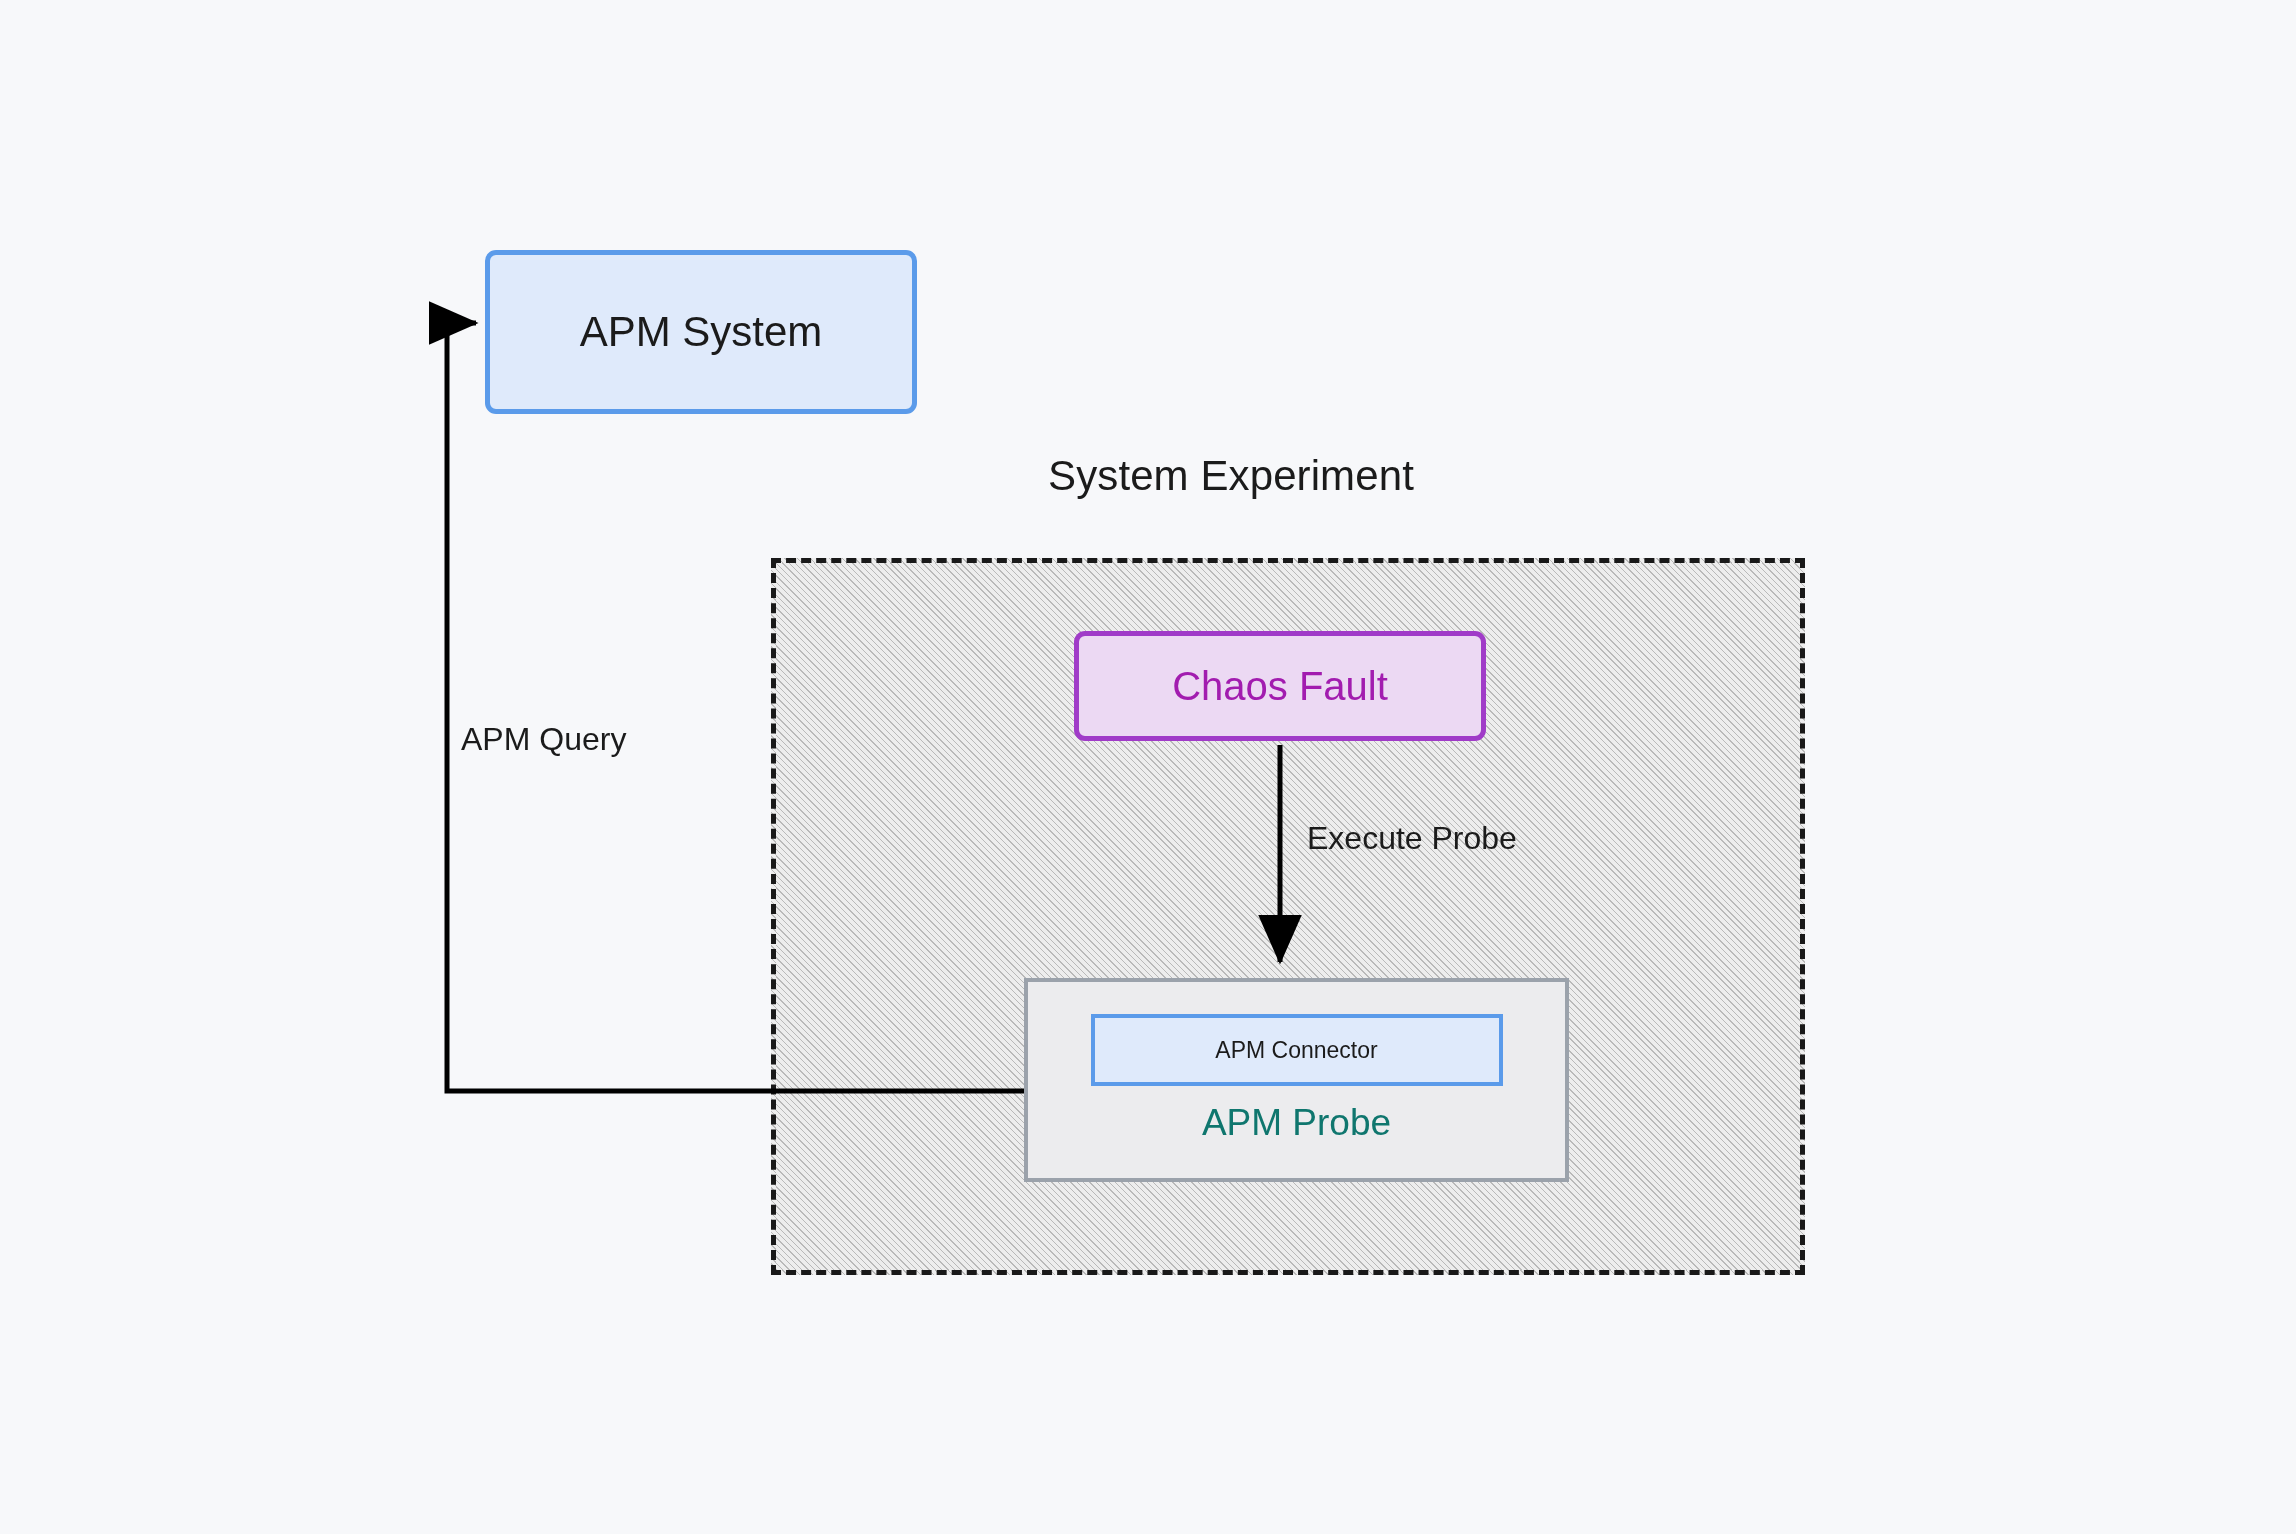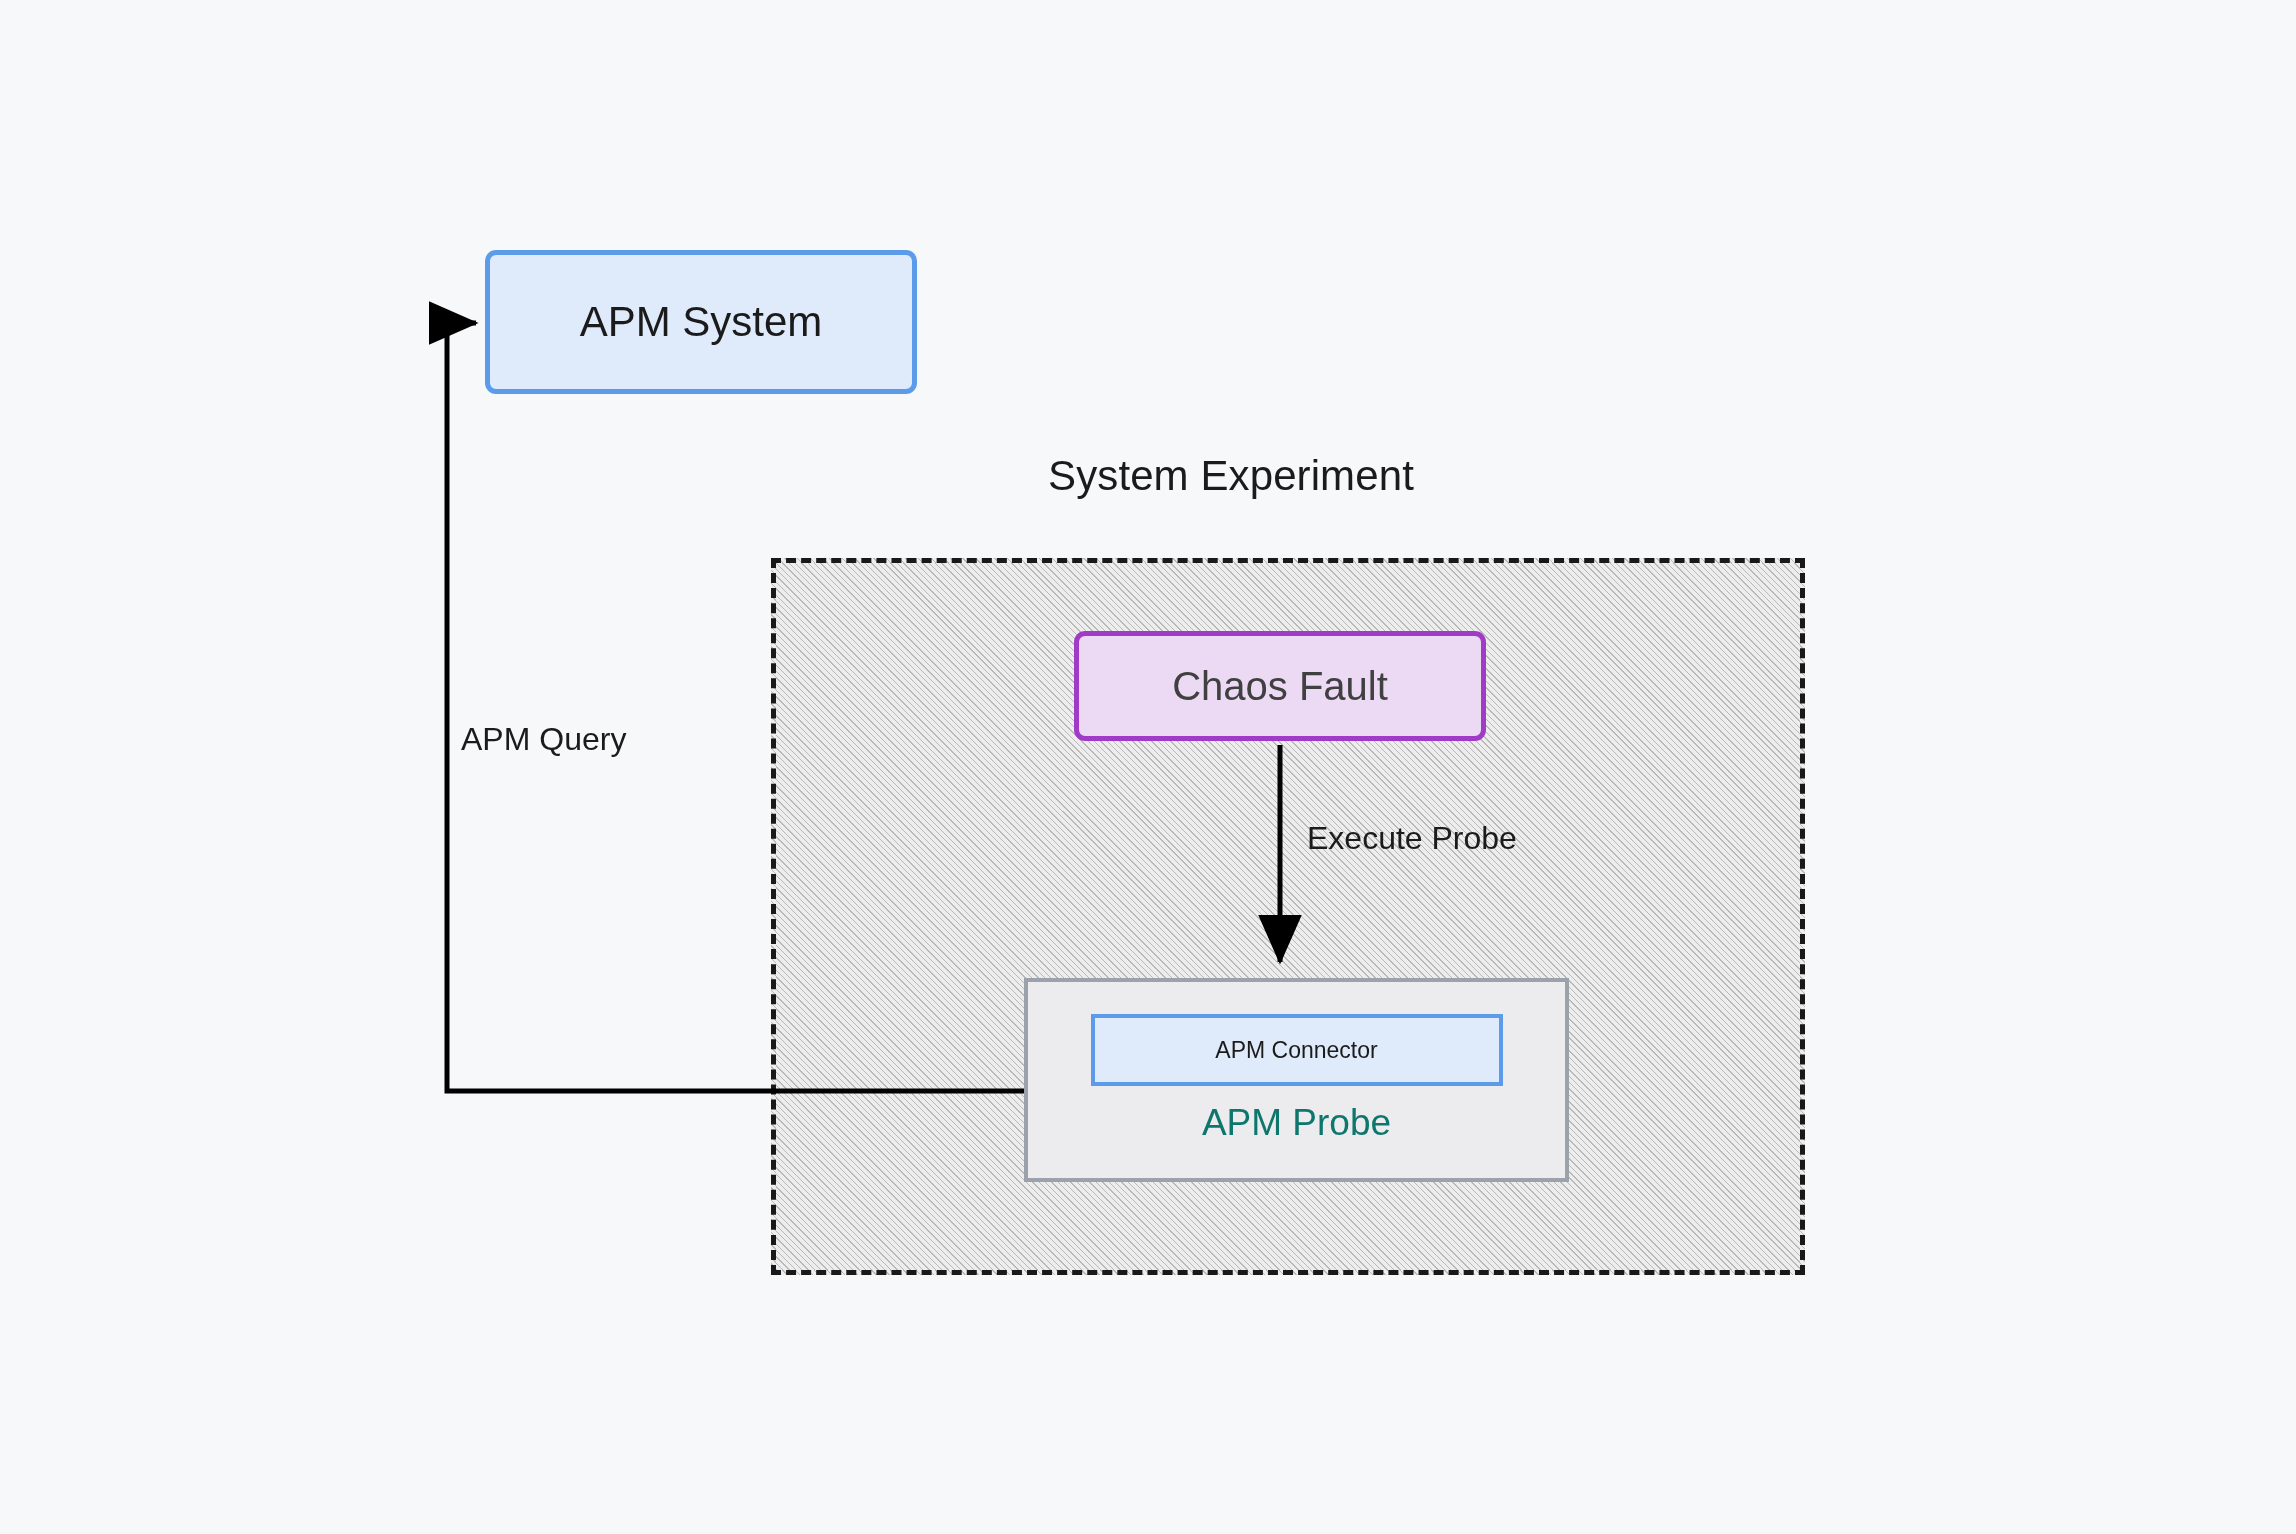--- a/index.html
+++ b/index.html
@@ -46,21 +46,21 @@
       repeating-linear-gradient(45deg,
         #b9b9b9 0px, #b9b9b9 1px,
         rgba(255,255,255,0) 1px, rgba(255,255,255,0) 4.5px);
   }
 
   
   #apm-system {
     left: 485px;
     top: 250px;
     width: 432px;
-    height: 144px;
+    height: 164px;
     box-sizing: border-box;
     background: #dfeafb;
     border: 5px solid #5b9bea;
     border-radius: 11px;
     display: flex;
     align-items: center;
     justify-content: center;
   }
   #apm-system .label {
     font-size: 42px;
@@ -79,21 +79,21 @@
     background: #ecd9f3;
     border: 5px solid #a03bc8;
     border-radius: 11px;
     display: flex;
     align-items: center;
     justify-content: center;
   }
   #chaos-fault .label {
     font-size: 40px;
     font-weight: 400;
-    color: #404040;
+    color: #a21caf;
     white-space: nowrap;
   }
 
   
   #apm-probe {
     left: 1024px;
     top: 978px;
     width: 545px;
     height: 204px;
     box-sizing: border-box;

